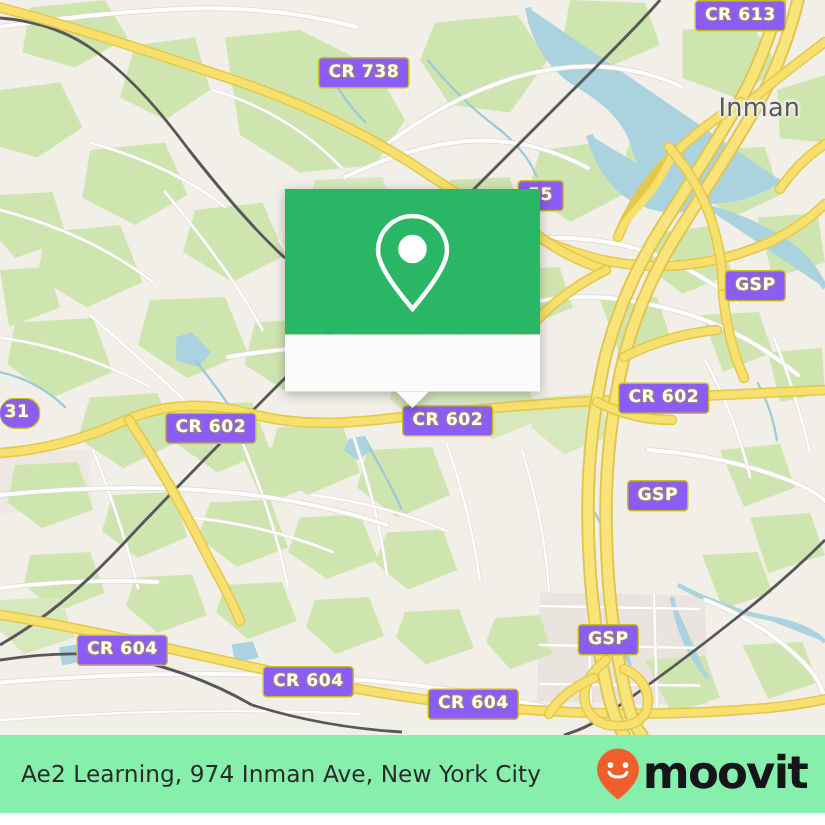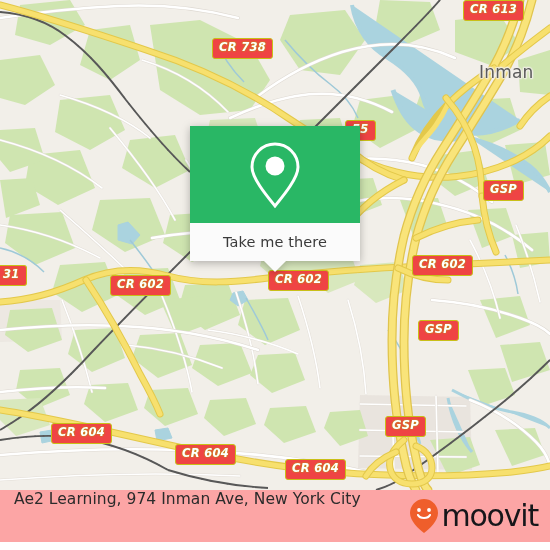--- a/index.html
+++ b/index.html
@@ -34,34 +34,33 @@
     position: absolute;
     left: 0; top: 0;
     width: 550px;
     height: 490px;
     display: block;
   }
 
   
   .shield {
     position: absolute;
-    background: #ef4444;
+    background: #8b5cf6;
     border: 1.5px solid #c9bf18;
     border-radius: 3px;
     color: #ffffff;
     font-family: "DejaVu Sans", sans-serif;
     font-weight: bold;
     font-size: 11.5px;
     line-height: 1;
     padding: 3px 6px 4px 6px;
     white-space: nowrap;
     letter-spacing: 0.3px;
     text-shadow: 0 0 2px #b5aa10, 0 0 1px #b5aa10;
     box-sizing: border-box;
-    font-style: italic;
   }
   .shield.cut-left {
     border-left: none;
     border-top-left-radius: 0;
     border-bottom-left-radius: 0;
     padding-left: 3px;
   }
 
   
   .place-label {
@@ -129,43 +128,44 @@
     white-space: nowrap;
   }
 
   
   #footer {
     position: absolute;
     left: 0;
     top: 490px;
     width: 550px;
     height: 52px;
-    background: #fca5a5;
+    background: #86efac;
     display: flex;
+    align-items: center;
     justify-content: space-between;
     box-sizing: border-box;
     padding: 0 12px 0 14px;
   }
   #footer-caption {
     color: #2b2b2b;
     font-family: "DejaVu Sans", sans-serif;
     font-size: 15.5px;
     letter-spacing: 0.05px;
     white-space: nowrap;
   }
   #brand {
     display: flex;
     align-items: center;
     gap: 2px;
   }
   #brand-wordmark {
     color: #16161a;
     font-family: "DejaVu Sans", sans-serif;
     font-size: 30px;
-    font-weight: normal;
+    font-weight: bold;
     letter-spacing: -1.2px;
     line-height: 1;
   }
 </style>
 </head>
 <body>
 
 <div id="screen">
 
   <div id="map">
@@ -420,38 +420,37 @@
       <path class="rdmaj" d="M550,96 C538,104 528,114 520,126"></path>
     </svg>
 
     <div class="place-label" style="left:479px; top:62px;">Inman</div>
 
     <div class="shield" style="left:463px; top:0px;">CR 613</div>
     <div class="shield" style="left:212px; top:38px;">CR 738</div>
     <div class="shield" style="left:345px; top:120px;">55</div>
     <div class="shield" style="left:483px; top:180px;">GSP</div>
     <div class="shield" style="left:412px; top:255px;">CR 602</div>
-    <div class="shield cut-left" style="left:0px; top:265px;">31</div>
+    <div class="shield cut-left" style="left:0px; top:265px;border-radius:10px;">31</div>
     <div class="shield" style="left:110px; top:275px;">CR 602</div>
     <div class="shield" style="left:268px; top:270px;">CR 602</div>
     <div class="shield" style="left:418px; top:320px;">GSP</div>
     <div class="shield" style="left:385px; top:416px;">GSP</div>
     <div class="shield" style="left:51px; top:423px;">CR 604</div>
     <div class="shield" style="left:175px; top:444px;">CR 604</div>
     <div class="shield" style="left:285px; top:459px;">CR 604</div>
 
     <div id="popup">
       <div id="popup-image">
         <svg width="58" height="70" viewBox="0 0 58 70">
           <path d="M29 4 C16.3 4 6 14.3 6 27 C6 38 20 55 29 66 C38 55 52 38 52 27 C52 14.3 41.7 4 29 4 Z" fill="none" stroke="#ffffff" stroke-width="3"></path>
           <circle cx="29" cy="26" r="9.5" fill="#ffffff"></circle>
         </svg>
       </div>
       <div id="popup-button">
-        <span>Take me there</span>
         <div id="popup-tail"></div>
       </div>
     </div>
 
   </div>
 
   <div id="footer">
     <div id="footer-caption">Ae2 Learning, 974 Inman Ave, New York City</div>
     <div id="brand">
       <svg width="30" height="36" viewBox="0 0 30 36">

